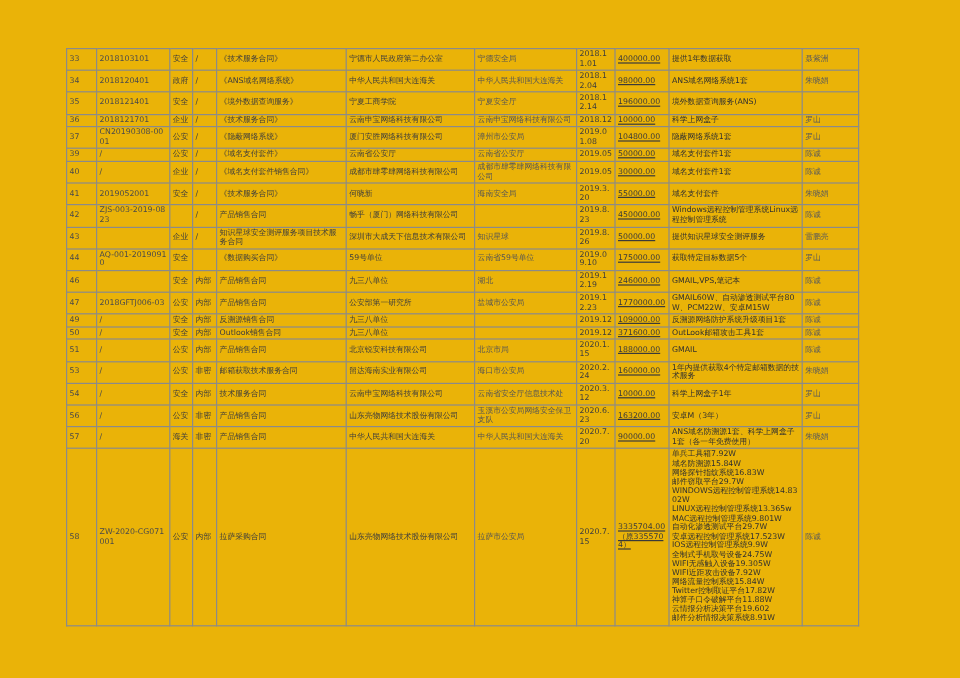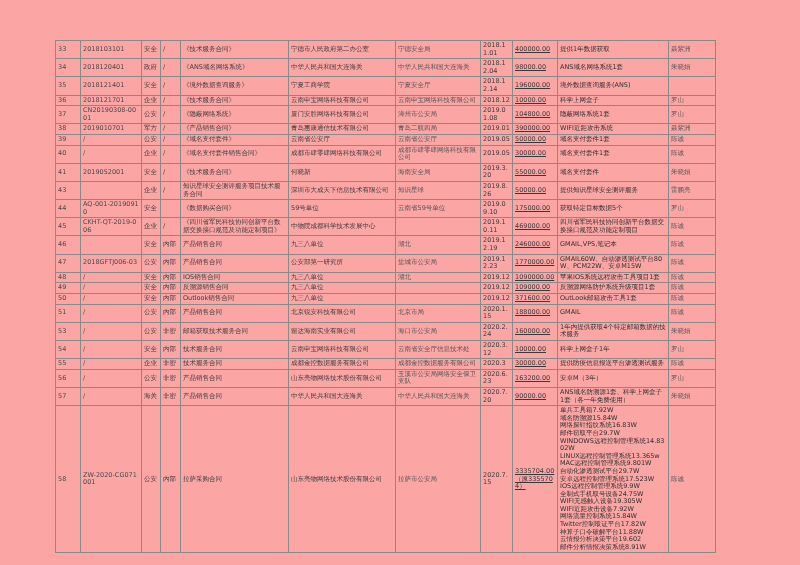--- a/index.html
+++ b/index.html
@@ -1,20 +1,20 @@
 <!DOCTYPE html>
 <html><head>
 <meta charset="utf-8">
 <style>
   html,body{margin:0;padding:0;}
   body{
     width:800px;height:565px;background:#ffffff;overflow:hidden;
     font-family:"DejaVu Sans","Liberation Sans",sans-serif;
   }
-  .page{position:relative;width:800px;height:565px;background:#fca5a5;}
+  .page{position:relative;width:800px;height:565px;background:#eab308;}
   table.contracts{
     position:absolute;left:55px;top:40px;width:660px;
     border-collapse:collapse;table-layout:fixed;
     font-size:6.5px;line-height:7.6px;color:#3d3d3d;
   }
   table.contracts td{
     border:1px solid #8a8a8a;
     padding:1px 2px;vertical-align:middle;
     overflow:hidden;word-break:break-all;
   }
@@ -103,33 +103,20 @@
       <td class="c-cls">/</td>
       <td class="c-name">《隐蔽网络系统》</td>
       <td class="c-partya">厦门安胜网络科技有限公司</td>
       <td class="c-partyb">漳州市公安局</td>
       <td class="c-date">2019.01.08</td>
       <td class="c-amount">104800.00</td>
       <td class="c-desc">隐蔽网络系统1套</td>
       <td class="c-person">罗山</td>
     </tr>
         <tr>
-      <td class="c-no">38</td>
-      <td class="c-id">2019010701</td>
-      <td class="c-cat">军方</td>
-      <td class="c-cls">/</td>
-      <td class="c-name">《产品销售合同》</td>
-      <td class="c-partya">青岛惠康通信技术有限公司</td>
-      <td class="c-partyb">青岛二航四局</td>
-      <td class="c-date">2019.01</td>
-      <td class="c-amount">390000.00</td>
-      <td class="c-desc">WIFI近距攻击系统</td>
-      <td class="c-person">聂紫洲</td>
-    </tr>
-        <tr>
       <td class="c-no">39</td>
       <td class="c-id">/</td>
       <td class="c-cat">公安</td>
       <td class="c-cls">/</td>
       <td class="c-name">《域名支付套件》</td>
       <td class="c-partya">云南省公安厅</td>
       <td class="c-partyb">云南省公安厅</td>
       <td class="c-date">2019.05</td>
       <td class="c-amount">50000.00</td>
       <td class="c-desc">域名支付套件1套</td>
@@ -155,20 +142,33 @@
       <td class="c-cls">/</td>
       <td class="c-name">《技术服务合同》</td>
       <td class="c-partya">何晓新</td>
       <td class="c-partyb">海南安全局</td>
       <td class="c-date">2019.3.20</td>
       <td class="c-amount">55000.00</td>
       <td class="c-desc">域名支付套件</td>
       <td class="c-person">朱晓娟</td>
     </tr>
         <tr>
+      <td class="c-no">42</td>
+      <td class="c-id">ZJS-003-2019-0823</td>
+      <td class="c-cat"></td>
+      <td class="c-cls">/</td>
+      <td class="c-name">产品销售合同</td>
+      <td class="c-partya">畅乎（厦门）网络科技有限公司</td>
+      <td class="c-partyb"></td>
+      <td class="c-date">2019.8.23</td>
+      <td class="c-amount">450000.00</td>
+      <td class="c-desc">Windows远程控制管理系统Linux远程控制管理系统</td>
+      <td class="c-person">陈诚</td>
+    </tr>
+        <tr>
       <td class="c-no">43</td>
       <td class="c-id"></td>
       <td class="c-cat">企业</td>
       <td class="c-cls">/</td>
       <td class="c-name">知识星球安全测评服务项目技术服务合同</td>
       <td class="c-partya">深圳市大成天下信息技术有限公司</td>
       <td class="c-partyb">知识星球</td>
       <td class="c-date">2019.8.26</td>
       <td class="c-amount">50000.00</td>
       <td class="c-desc">提供知识星球安全测评服务</td>
@@ -181,33 +181,20 @@
       <td class="c-cls"></td>
       <td class="c-name">《数据购买合同》</td>
       <td class="c-partya">59号单位</td>
       <td class="c-partyb">云南省59号单位</td>
       <td class="c-date">2019.09.10</td>
       <td class="c-amount">175000.00</td>
       <td class="c-desc">获取特定目标数据5个</td>
       <td class="c-person">罗山</td>
     </tr>
         <tr>
-      <td class="c-no">45</td>
-      <td class="c-id">CKHT-QT-2019-006</td>
-      <td class="c-cat">企业</td>
-      <td class="c-cls">/</td>
-      <td class="c-name">《四川省军民科技协同创新平台数据交换接口规范及功能定制项目》</td>
-      <td class="c-partya">中物院成都科学技术发展中心</td>
-      <td class="c-partyb"></td>
-      <td class="c-date">2019.10.11</td>
-      <td class="c-amount">469000.00</td>
-      <td class="c-desc">四川省军民科技协同创新平台数据交换接口规范及功能定制项目</td>
-      <td class="c-person">陈诚</td>
-    </tr>
-        <tr>
       <td class="c-no">46</td>
       <td class="c-id"></td>
       <td class="c-cat">安全</td>
       <td class="c-cls">内部</td>
       <td class="c-name">产品销售合同</td>
       <td class="c-partya">九三八单位</td>
       <td class="c-partyb">湖北</td>
       <td class="c-date">2019.12.19</td>
       <td class="c-amount">246000.00</td>
       <td class="c-desc">GMAIL,VPS,笔记本</td>
@@ -217,33 +204,20 @@
       <td class="c-no">47</td>
       <td class="c-id">2018GFTJ006-03</td>
       <td class="c-cat">公安</td>
       <td class="c-cls">内部</td>
       <td class="c-name">产品销售合同</td>
       <td class="c-partya">公安部第一研究所</td>
       <td class="c-partyb">盐城市公安局</td>
       <td class="c-date">2019.12.23</td>
       <td class="c-amount">1770000.00</td>
       <td class="c-desc">GMAIL60W、自动渗透测试平台80W、PCM22W、安卓M15W</td>
-      <td class="c-person">陈诚</td>
-    </tr>
-        <tr>
-      <td class="c-no">48</td>
-      <td class="c-id">/</td>
-      <td class="c-cat">安全</td>
-      <td class="c-cls">内部</td>
-      <td class="c-name">IOS销售合同</td>
-      <td class="c-partya">九三八单位</td>
-      <td class="c-partyb">湖北</td>
-      <td class="c-date">2019.12</td>
-      <td class="c-amount">1090000.00</td>
-      <td class="c-desc">苹果IOS系统远程攻击工具项目1套</td>
       <td class="c-person">陈诚</td>
     </tr>
         <tr>
       <td class="c-no">49</td>
       <td class="c-id">/</td>
       <td class="c-cat">安全</td>
       <td class="c-cls">内部</td>
       <td class="c-name">反溯源销售合同</td>
       <td class="c-partya">九三八单位</td>
       <td class="c-partyb"></td>
@@ -296,33 +270,20 @@
       <td class="c-id">/</td>
       <td class="c-cat">安全</td>
       <td class="c-cls">内部</td>
       <td class="c-name">技术服务合同</td>
       <td class="c-partya">云南申宝网络科技有限公司</td>
       <td class="c-partyb">云南省安全厅信息技术处</td>
       <td class="c-date">2020.3.12</td>
       <td class="c-amount">10000.00</td>
       <td class="c-desc">科学上网盒子1年</td>
       <td class="c-person">罗山</td>
-    </tr>
-        <tr>
-      <td class="c-no">55</td>
-      <td class="c-id">/</td>
-      <td class="c-cat">企业</td>
-      <td class="c-cls">非密</td>
-      <td class="c-name">技术服务合同</td>
-      <td class="c-partya">成都金控数据服务有限公司</td>
-      <td class="c-partyb">成都金控数据服务有限公司</td>
-      <td class="c-date">2020.3</td>
-      <td class="c-amount">30000.00</td>
-      <td class="c-desc">提供防疫信息报送平台渗透测试服务</td>
-      <td class="c-person">陈诚</td>
     </tr>
         <tr>
       <td class="c-no">56</td>
       <td class="c-id">/</td>
       <td class="c-cat">公安</td>
       <td class="c-cls">非密</td>
       <td class="c-name">产品销售合同</td>
       <td class="c-partya">山东亮物网络技术股份有限公司</td>
       <td class="c-partyb">玉溪市公安局网络安全保卫支队</td>
       <td class="c-date">2020.6.23</td>

